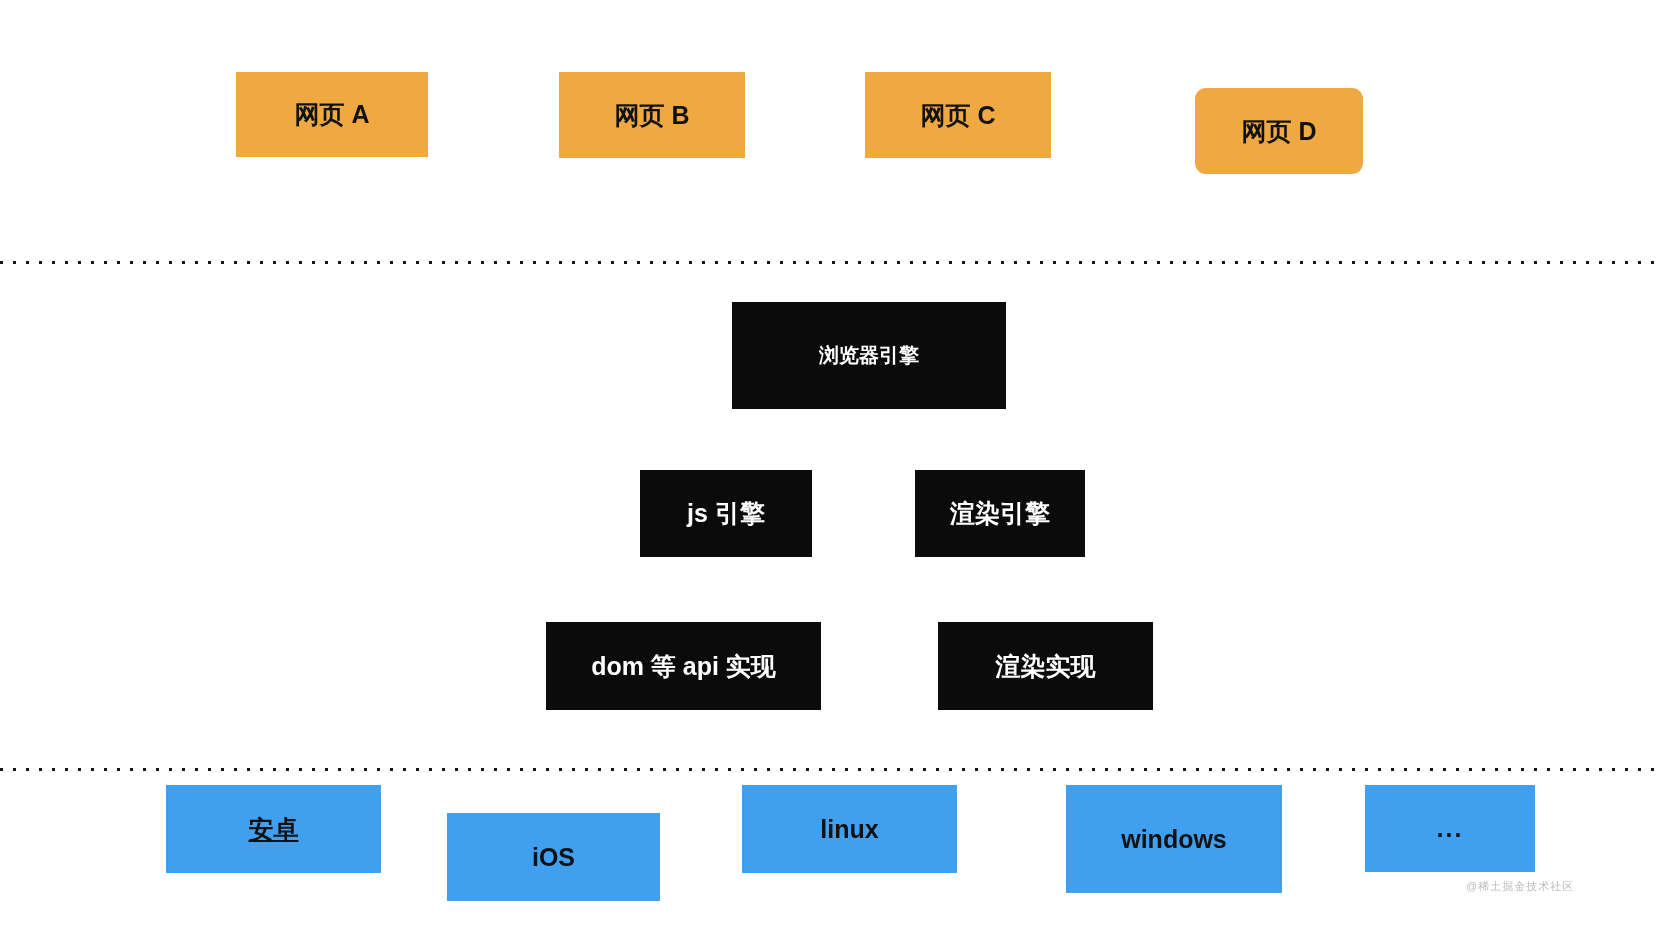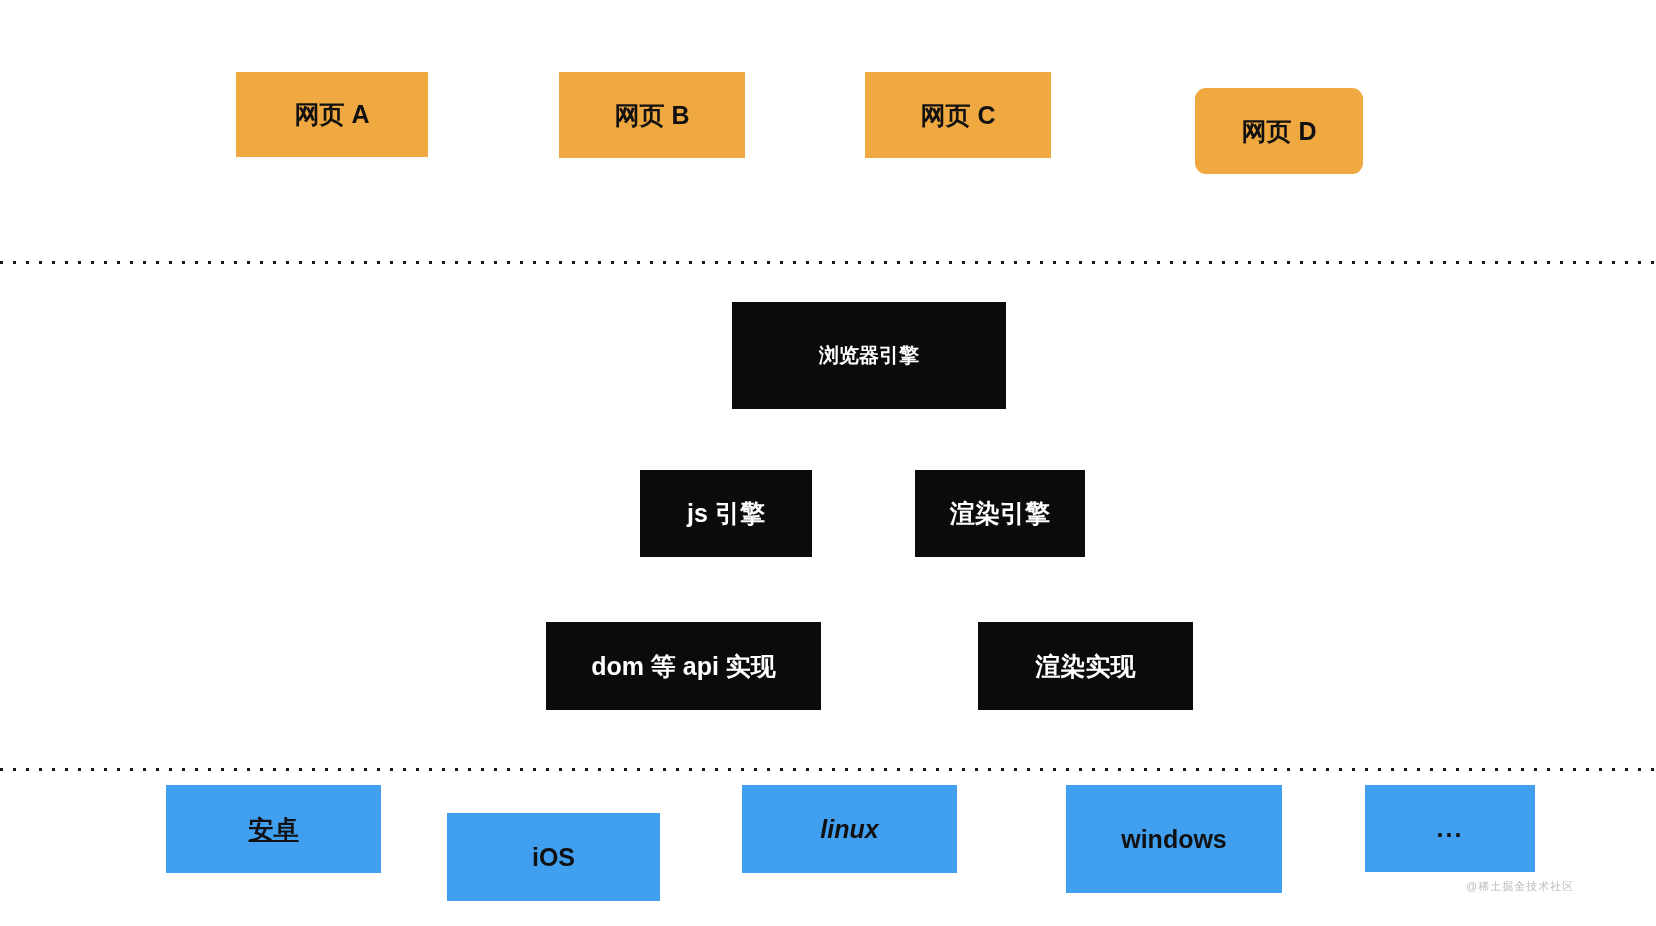--- a/index.html
+++ b/index.html
@@ -63,25 +63,25 @@
   .page-c { left: 837px;  top: 72px; width: 186px; height: 86px; }
   .page-d { left: 1167px; top: 88px; width: 168px; height: 86px; border-radius: 11px; }
   
   .divider-top    { top: 261px; }
   .divider-bottom { top: 768px; }
   
   .browser-engine { left: 732px; top: 302px; width: 274px; height: 107px; font-size: 20px; }
   .js-engine      { left: 640px; top: 470px; width: 172px; height: 87px; }
   .render-engine  { left: 915px; top: 470px; width: 170px; height: 87px; }
   .dom-api-impl   { left: 530px; top: 622px; width: 275px; height: 88px; margin-left: 16px; }
-  .render-impl    { left: 938px; top: 622px; width: 215px; height: 88px; margin-left: 40px; }
+  .render-impl    { left: 938px; top: 622px; width: 215px; height: 88px; }
   
   .platform-android { left: 166px;  top: 785px; width: 215px; height: 88px; text-decoration: underline; }
   .platform-ios     { left: 447px;  top: 813px; width: 213px; height: 88px; }
-  .platform-linux   { left: 742px;  top: 785px; width: 215px; height: 88px; font-style: italic; }
+  .platform-linux   { left: 742px;  top: 785px; width: 215px; height: 88px; }
   .platform-windows { left: 1066px; top: 785px; width: 216px; height: 108px; }
   .platform-more    { left: 1365px; top: 785px; width: 170px; height: 87px; letter-spacing: 2px; }
 </style>
 </head>
 <body>
 
 <div class="canvas">
 
   <div class="node page-node page-a">网页 A</div>
   <div class="node page-node page-c">网页 C</div>

